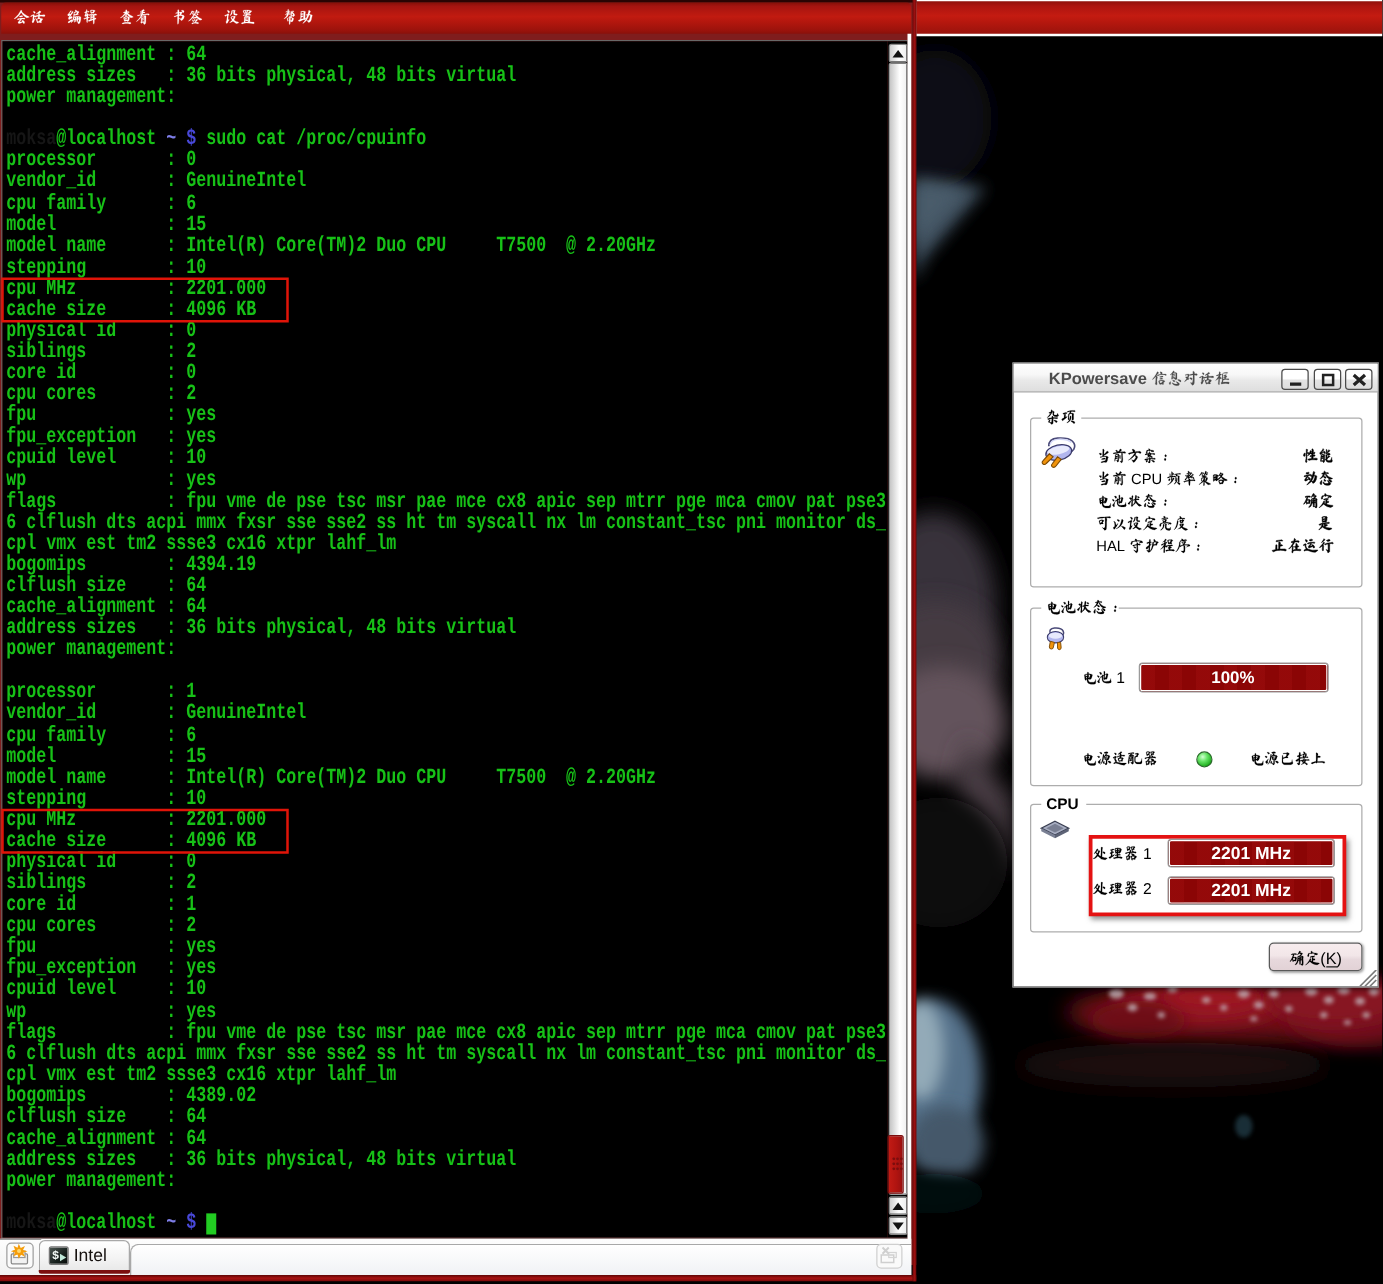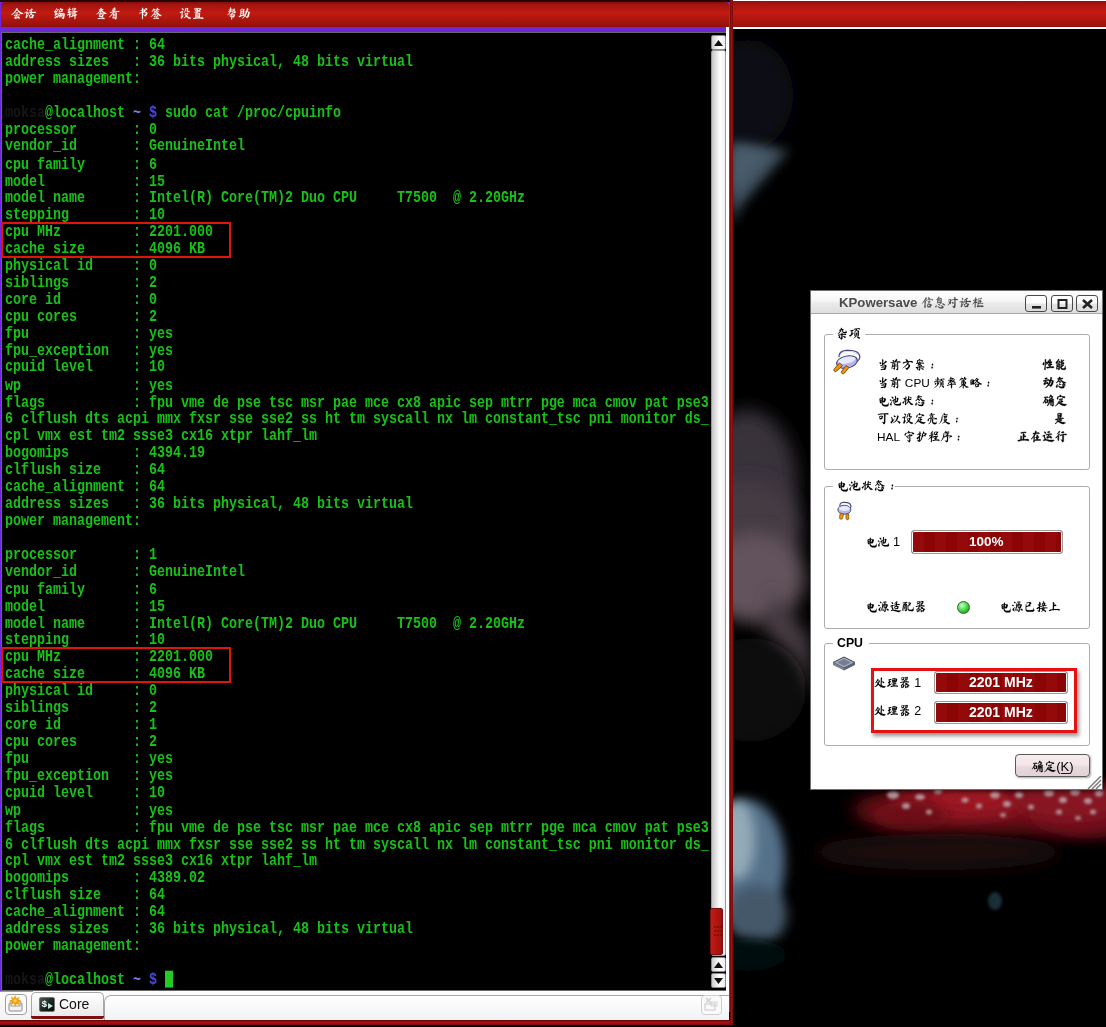--- a/index.html
+++ b/index.html
@@ -1,17 +1,17 @@
 <!DOCTYPE html>
 <html><head><meta charset="utf-8"><style>
 *{margin:0;padding:0;box-sizing:border-box}
 html,body{width:1106px;height:1027px;overflow:hidden;background:#000}
 #root{position:relative;width:1106px;height:1027px;background:#000;font-family:"Liberation Sans",sans-serif}
 
-#term{position:absolute;left:0;top:0;width:733px;height:1012px;background:#6d28d9}
+#term{position:absolute;left:0;top:0;width:733px;height:1012px;background:#7f1d1d}
 #termtop{position:absolute;left:0;top:0;width:733px;height:2px;background:#2a0403}
 #menubar{position:absolute;left:1px;top:2px;width:728px;height:25px;border-radius:4px 4px 0 0;
  background:linear-gradient(180deg,#841008 0%,#a61410 12%,#c11b10 45%,#b5170e 60%,#9c130c 88%,#8a100a 100%)}
 #content{position:absolute;left:2px;top:33px;width:708px;height:957px;background:#000;overflow:hidden}
 #content pre{position:absolute;left:3px;top:2.5px;font-family:"Liberation Mono",monospace;
  font-size:13.34px;line-height:13.077px;font-weight:bold;color:#17c117;transform:scaleY(1.3);transform-origin:0 0}
 .u{color:#161616}.gb{color:#17c117}.tl{color:#7e7ee8}.dl{color:#4848d8}
 .cur{background:#22cc22;display:inline-block;width:8px}
 .rbox{position:absolute;left:1px;width:230px;height:36px;border:2px solid #e01408}
 #contline{position:absolute;left:1px;top:32px;width:725px;height:959px;border:1px solid #686868}
@@ -241,21 +241,21 @@
             </g>
    <circle cx="9.2" cy="5.8" r="1.6" fill="#ffd76e"></circle>
  </svg></div>
  <div id="shelltab">
    <div id="termico">
             <span style="position:absolute;left:1.5px;top:1px;color:#f0f8f4;font-size:9.5px;font-weight:bold;font-family:'Liberation Mono',monospace">$</span>
             <svg style="position:absolute;left:8px;top:5px" width="6" height="7">
               <polygon points="0,0 5,3 0,6" fill="#bfe8d8"></polygon>
             </svg>
           </div>
-   <span class="tlabel">Core</span>
+   <span class="tlabel">Intel</span>
  </div>
  <div id="tabred"></div>
  <div id="closetab"><svg width="19" height="18" viewBox="0 0 19 18">
   <rect x="3" y="8" width="10" height="6" fill="none" stroke="#cfcfcf" stroke-width="1.2"></rect>
   <rect x="9" y="6" width="6" height="4" fill="none" stroke="#d4d4d4"></rect>
   <path d="M4 2 L9 7 M9 2 L4 7" stroke="#cfcfcf" stroke-width="1.6"></path>
  </svg></div>
 </div>
 
   <div id="redb"></div>

